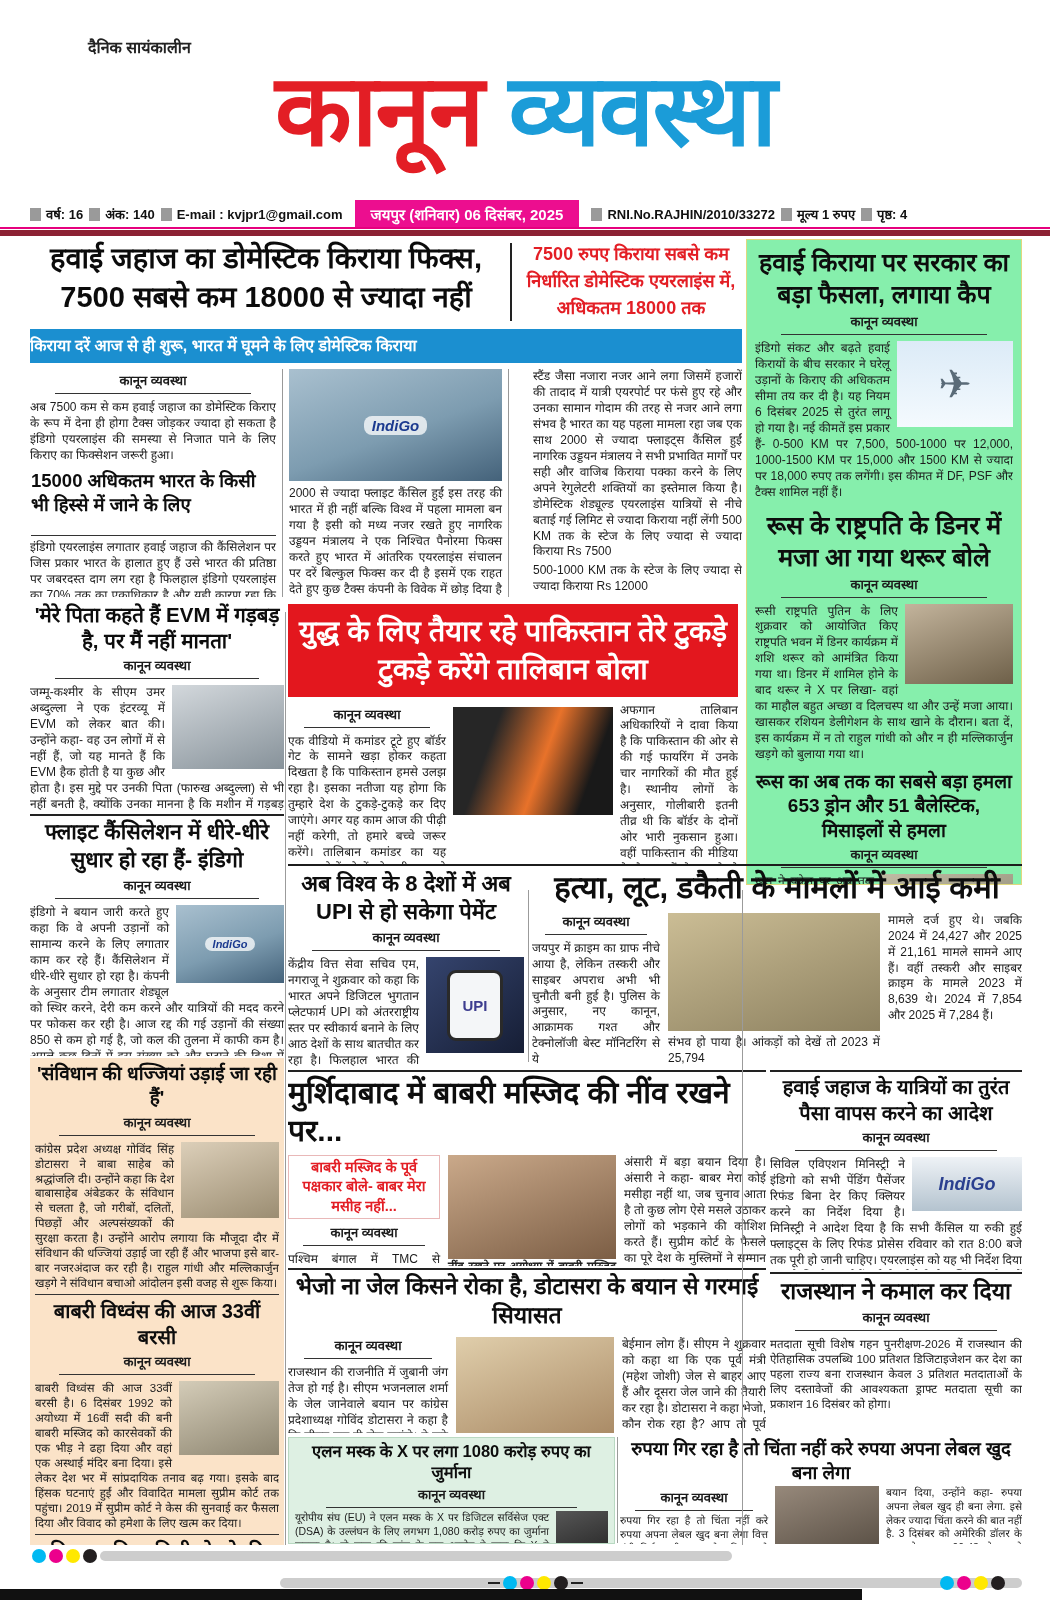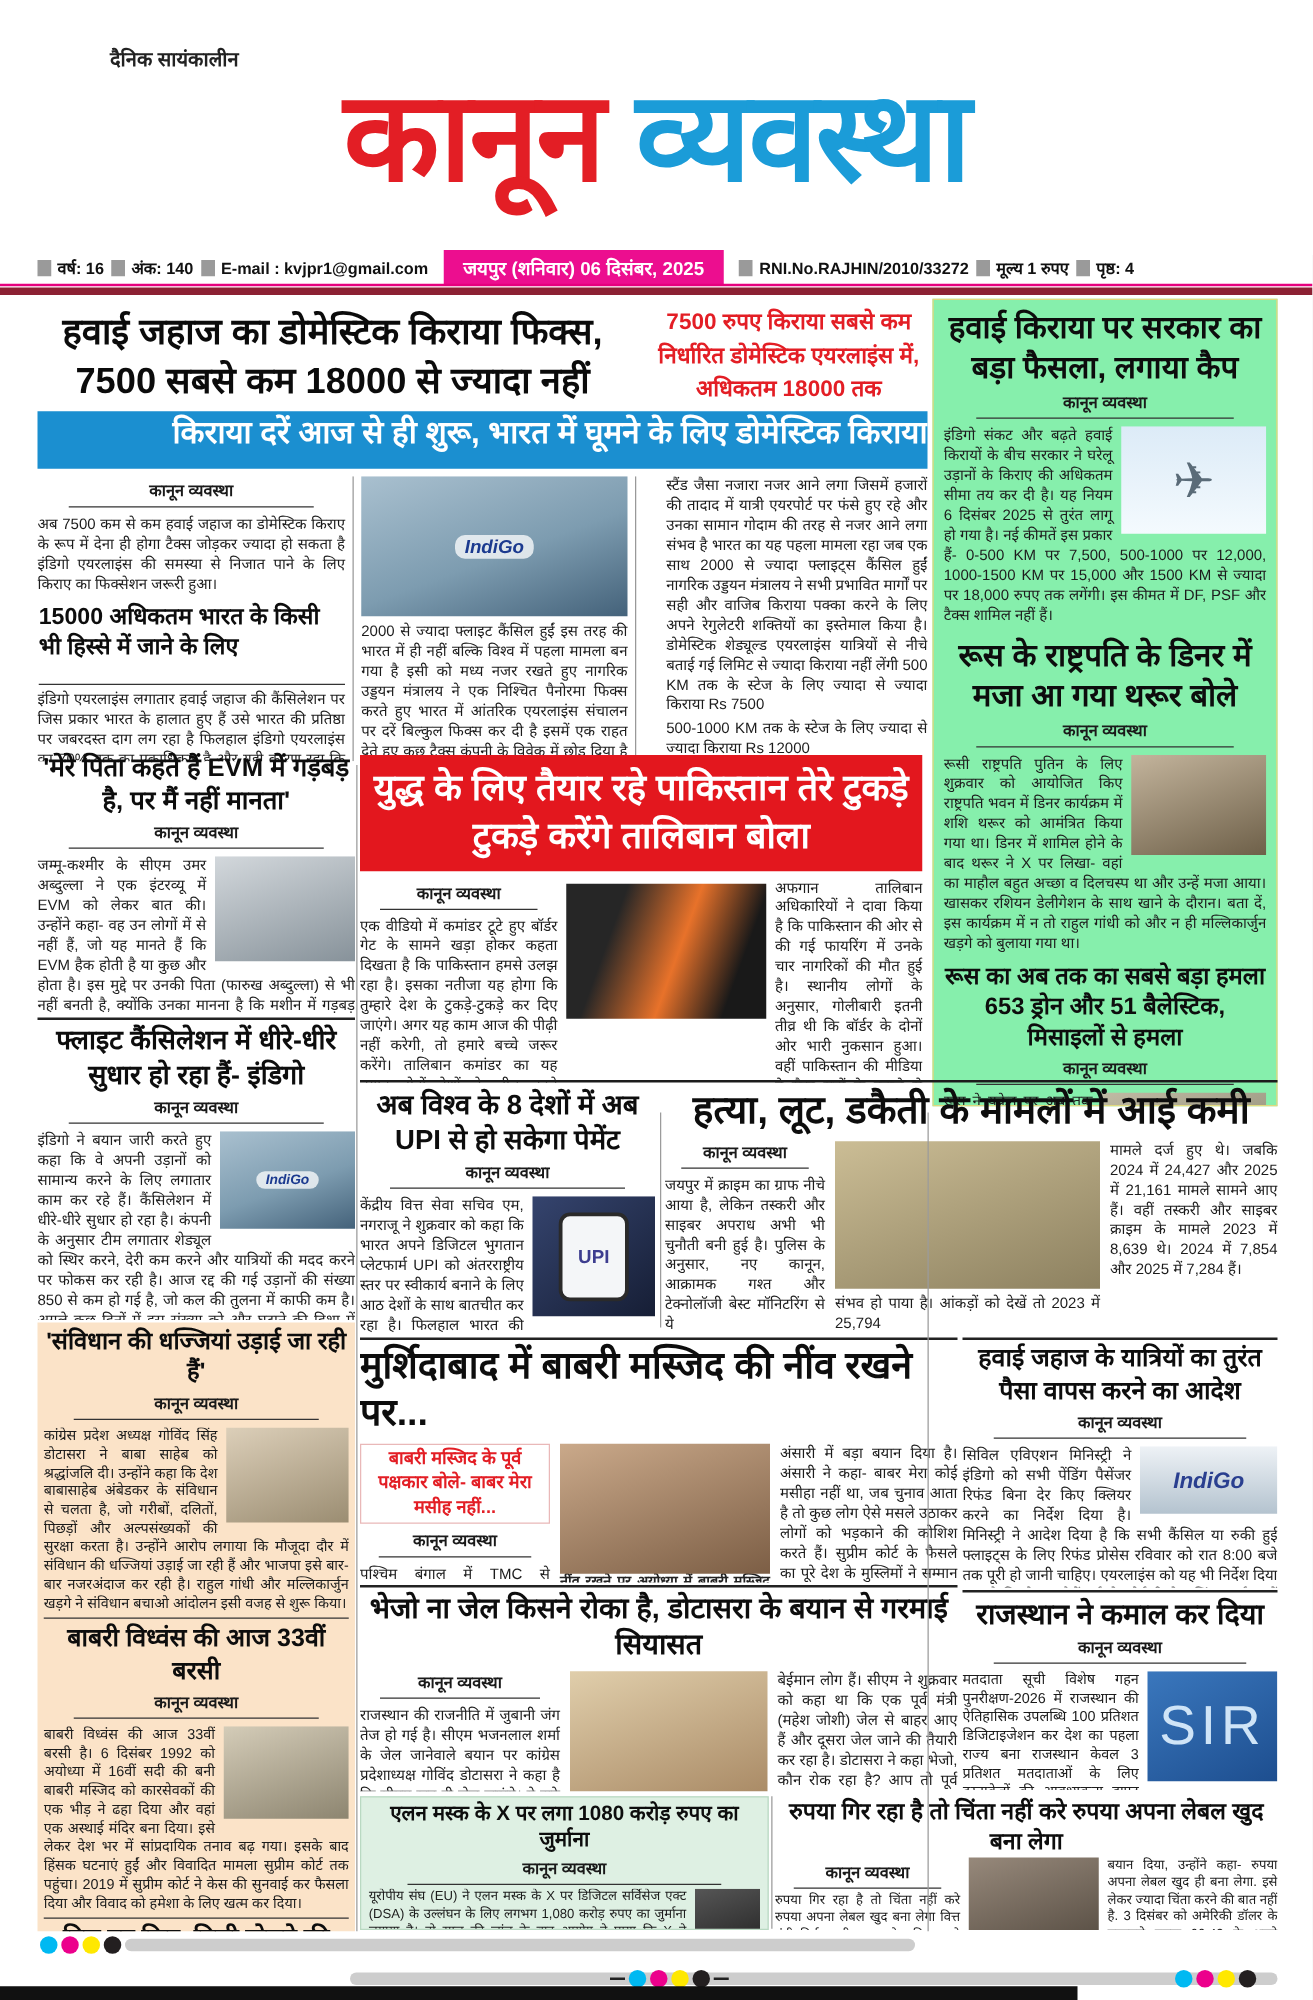--- a/index.html
+++ b/index.html
@@ -47,25 +47,25 @@
   .ph-dotasra2 { background:linear-gradient(160deg,#e0ceab 0%,#a2815c 100%); }
   .ph-indigo2  { background:linear-gradient(180deg,#eef2f6 0%,#b4c3cf 100%); }
   .ph-indigo2 .lbl { color:#2a3f8f; font-size:18px; }
   .ph-sir      { background:linear-gradient(150deg,#3a77bd 0%,#1d4e8f 100%); }
   .ph-sir .lbl { color:#cfe4f7; font-size:44px; font-style:normal; font-weight:400; letter-spacing:4px; }
   .ph-musk     { background:linear-gradient(160deg,#565656 0%,#1c1c1c 100%); }
   .ph-sita     { background:linear-gradient(160deg,#97897b 0%,#4e453b 100%); }
 
   
   .lead { position:absolute; top:239px; left:30px; width:712px; height:360px; }
-  .lead-top { display:flex; height:86px;align-items:flex-end; }
+  .lead-top { display:flex; height:86px; }
   .lead-hl { width:472px; font-size:29px; font-weight:800; text-align:center; line-height:1.35; color:#0b0b0b; }
   .lead-div { width:2px; background:#222; margin:4px 8px; }
   .lead-red { flex:1; color:#e31e25; font-weight:800; font-size:18px; text-align:center; line-height:1.5; padding-top:2px; }
-  .blue-band { margin-top:4px; background:#1b8fd0; color:#fff; font-weight:800; font-size:25px; text-align:right; height:46px; line-height:34px; white-space:nowrap; overflow:hidden; }
+  .blue-band { margin-top:4px; background:#1b8fd0; color:#fff; font-weight:800; font-size:16px; text-align:left; height:34px; line-height:34px; white-space:nowrap; overflow:hidden; }
   .lead-cols { display:flex; margin-top:6px; height:228px; overflow:hidden; }
   .lead-c1 { width:252px; padding-right:6px; }
   .lead-c2 { width:226px; border-left:1px solid #999; padding:0 6px; }
   .lead-c3 { width:234px; border-left:1px solid #999; padding-left:24px; }
   .subhead { font-weight:800; font-size:18.5px; line-height:1.3; color:#0d0d0d; margin:5px 0 4px 1px; border-bottom:1.5px solid #333; padding-bottom:18px; }
 
   
   .ycol { position:absolute; top:239px; left:746px; width:276px; height:646px; background:#86efac; border:1px solid #e0d87e; padding:6px 8px; overflow:hidden; }
   .ycol .hl1 { font-size:25px; }
   .ycol .hl3 { font-size:19px; }
@@ -319,23 +319,20 @@
         <span class="lbl">IndiGo</span>
       </div>
       <p class="bt">सिविल एविएशन मिनिस्ट्री ने इंडिगो को सभी पेंडिंग पैसेंजर रिफंड बिना देर किए क्लियर करने का निर्देश दिया है। मिनिस्ट्री ने आदेश दिया है कि सभी कैंसिल या रुकी हुई फ्लाइट्स के लिए रिफंड प्रोसेस रविवार को रात 8:00 बजे तक पूरी हो जानी चाहिए। एयरलाइंस को यह भी निर्देश दिया गया है कि वे उन पैसेंजर्स से कोई री-शेड्यूलिंग चार्ज न लें जिनके ट्रैवल प्लान कैंसिलेशन से प्रभावित हुए हैं।</p>
     </div>
   </div>
 
   <div class="blk rajasthan">
     <div class="hl">राजस्थान ने कमाल कर दिया</div>
     <div class="byline">कानून व्यवस्था</div>
     <div style="overflow:hidden;">
-      <div class="ph ph-sir fr" style="width:104px;height:88px;">
-        <span class="lbl">SIR</span>
-      </div>
       <p class="bt-sm">मतदाता सूची विशेष गहन पुनरीक्षण-2026 में राजस्थान की ऐतिहासिक उपलब्धि 100 प्रतिशत डिजिटाइजेशन कर देश का पहला राज्य बना राजस्थान केवल 3 प्रतिशत मतदाताओं के लिए दस्तावेजों की आवश्यकता ड्राफ्ट मतदाता सूची का प्रकाशन 16 दिसंबर को होगा।</p>
     </div>
   </div>
 
   <div class="blk musk">
     <div class="hl">एलन मस्क के X पर लगा 1080 करोड़ रुपए का जुर्माना</div>
     <div class="byline" style="margin-bottom:3px;">कानून व्यवस्था</div>
     <div style="overflow:hidden;">
       <div class="ph ph-musk fr" style="width:52px;height:58px;"></div>
       <p class="bt-sm" style="font-size:10.5px;">यूरोपीय संघ (EU) ने एलन मस्क के X पर डिजिटल सर्विसेज एक्ट (DSA) के उल्लंघन के लिए लगभग 1,080 करोड़ रुपए का जुर्माना लगाया है। दो साल की जांच के बाद आयोग ने पाया कि X ने पारदर्शिता और यूजर सुरक्षा के तीन मुख्य नियम तोड़े- ब्लू टिक मार्क की धोखाधड़ी, विज्ञापन डेटाबेस की अपारदर्शिता और शोधकर्ताओं को डेटा एक्सेस न देना। DSA यूजर्स को स्कैम व गलत कंटेंट से बचाने के लिए सख्त नियम लागू करता है।</p>

